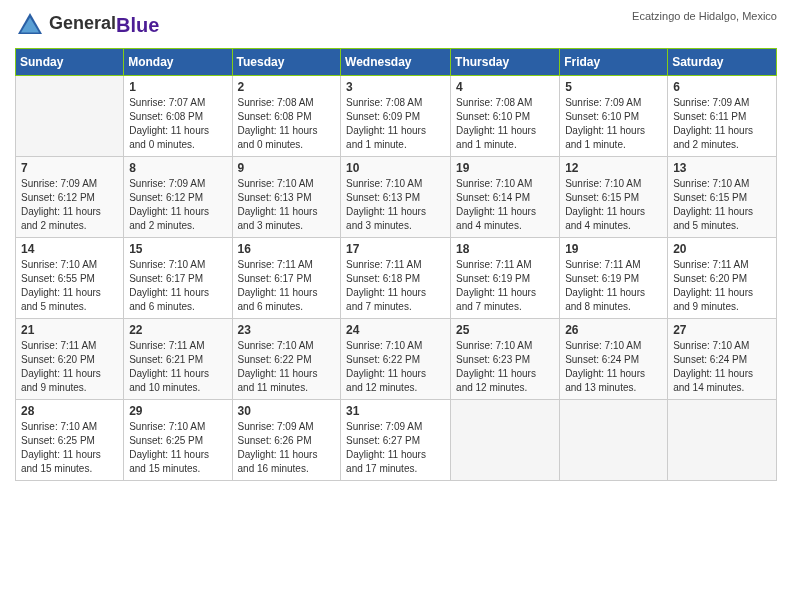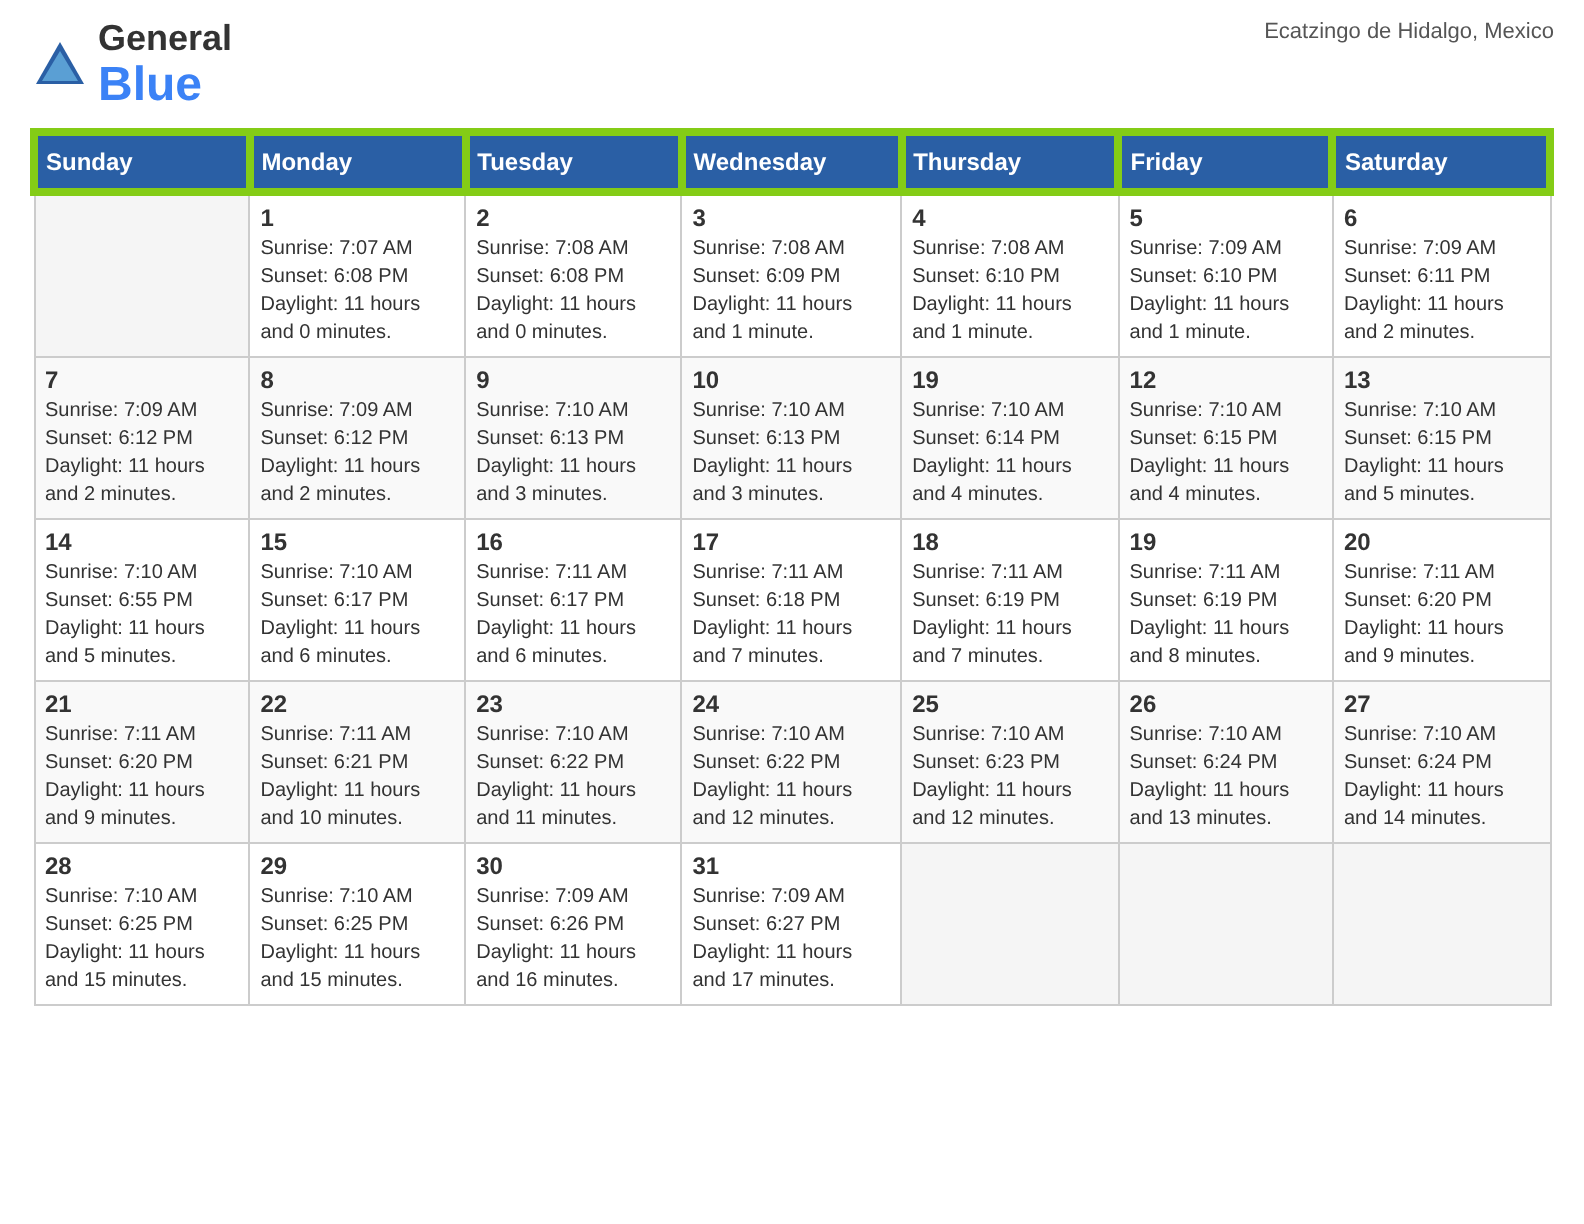--- a/index.html
+++ b/index.html
@@ -22,32 +22,32 @@
       align-items: flex-start;
       margin-bottom: 8px;
     }
     .logo {
       display: flex;
       align-items: center;
       gap: 4px;
     }
     .logo-text {
       display: flex;
-      flex-direction: column;
+      flex-direction: row;
       line-height: 1.1;
     }
     .logo-general {
       font-size: 18px;
       font-weight: bold;
       color: #333;
     }
     .logo-blue {
-      font-size: 24px;
+      font-size: 20px;
       font-weight: bold;
-      color: #3b82f6;
+      color: #4c1d95;
     }
     .logo-icon {
       width: 30px;
       height: 30px;
     }
     .title-area {
       text-align: right;
     }
     .month-title {
       font-size: 36px;
@@ -64,21 +64,21 @@
       border-collapse: collapse;
       font-size: 10.5px;
     }
     thead tr th {
       background-color: #2a5fa5;
       color: #fff;
       padding: 6px 4px;
       text-align: left;
       font-size: 12px;
       font-weight: bold;
-      border: 4px solid #84cc16;
+      border: 1px solid #84cc16;
     }
     tbody tr td {
       border: 1px solid #ccc;
       padding: 4px 5px;
       vertical-align: top;
       width: 113px;
       min-height: 80px;
       background: #fff;
     }
     tbody tr:nth-child(even) td {

